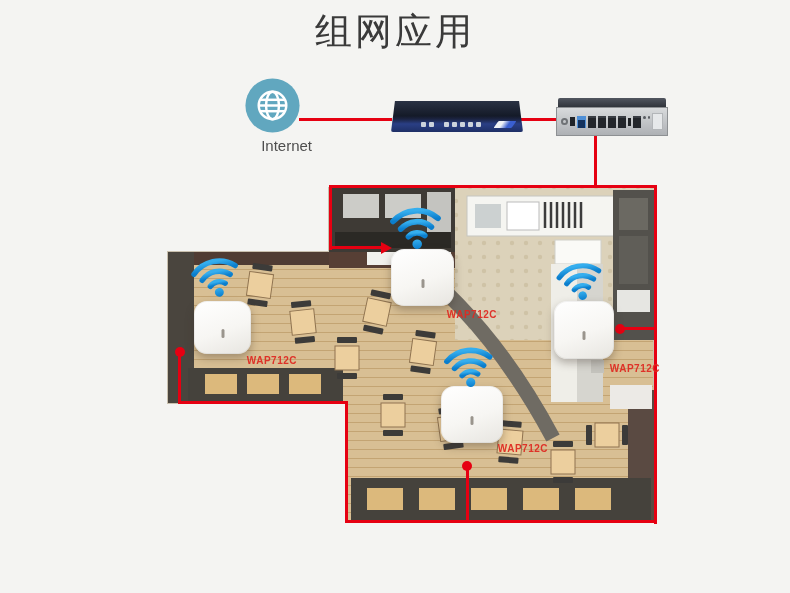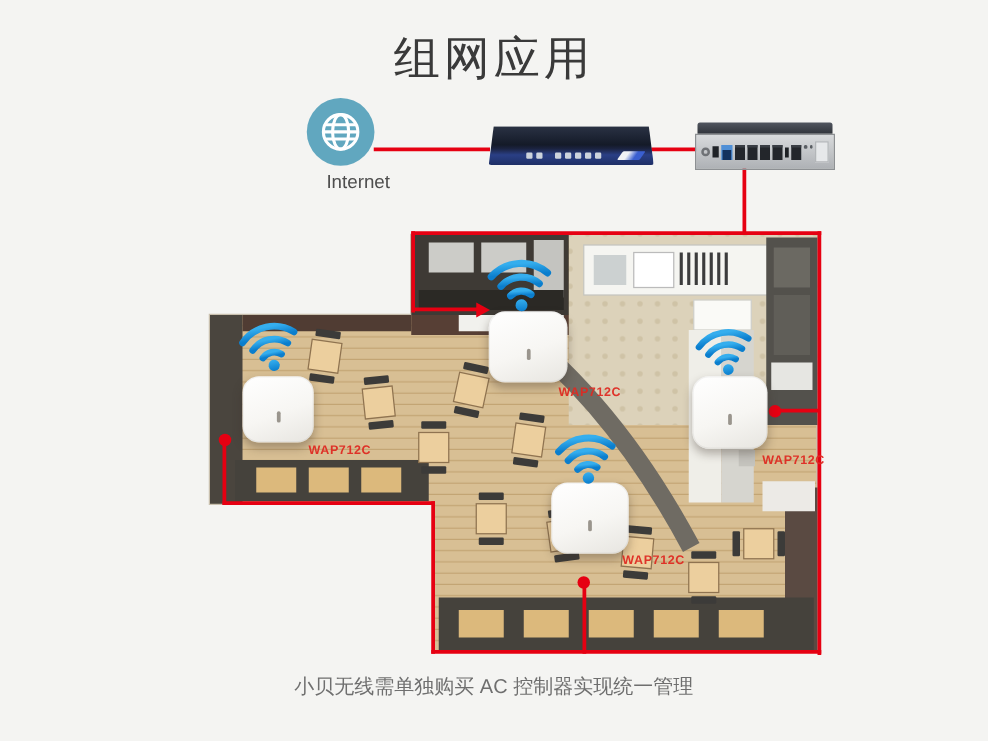--- a/index.html
+++ b/index.html
@@ -1,19 +1,19 @@
 <!DOCTYPE html>
 <html><head>
 <meta charset="utf-8">
 <style>
   html,body{margin:0;padding:0;background:#f4f4f2;}
   .canvas{position:relative;width:790px;height:593px;background:#f4f4f2;overflow:hidden;
           font-family:"Liberation Sans",sans-serif;}
 
-  .title{position:absolute;top:22px;left:0;width:100%;text-align:center;
+  .title{position:absolute;top:7px;left:0;width:100%;text-align:center;
          font-size:37px;color:#3a3a3a;letter-spacing:3px;z-index:20;}
 
   .caption{position:absolute;top:539px;left:0;width:100%;text-align:center;
            font-size:16px;color:#6f6f6f;z-index:20;}
 
   
   .rline{position:absolute;background:#e60012;z-index:5;}
   .rdot{position:absolute;width:10px;height:10px;border-radius:50%;background:#e60012;z-index:6;}
   .rarrow{position:absolute;width:0;height:0;border-top:6px solid transparent;
           border-bottom:6px solid transparent;border-left:11px solid #e60012;z-index:6;}
@@ -268,15 +268,14 @@
     </svg>
   <svg class="wifi w4" viewBox="0 0 60 48">
       <use href="#wifi-sym"></use>
     </svg>
 
   <div class="ap-label l1">WAP712C</div>
   <div class="ap-label l2">WAP712C</div>
   <div class="ap-label l3">WAP712C</div>
   <div class="ap-label l4">WAP712C</div>
 
-  <div class="caption">小贝无线需单独购买 AC 控制器实现统一管理</div>
 
 </div>
 
 </body></html>

